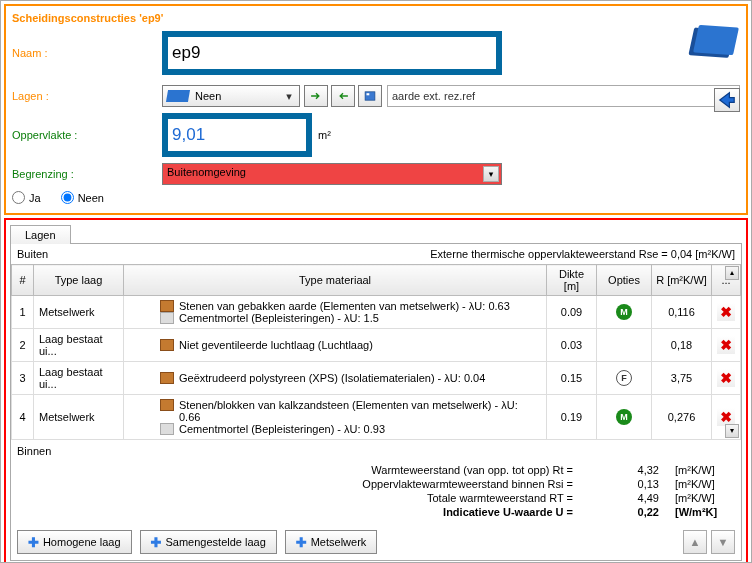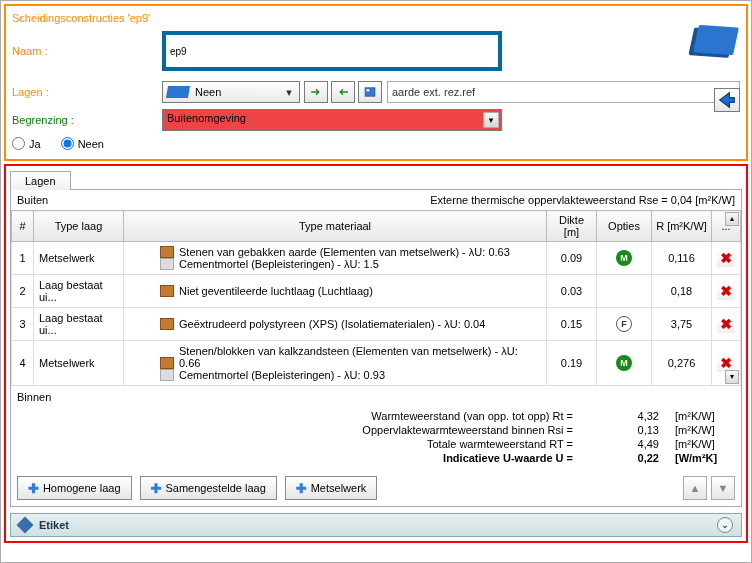--- a/index.html
+++ b/index.html
@@ -1,24 +1,24 @@
 <!DOCTYPE html>
 <html><head>
 <meta charset="utf-8">
 <style>
   * { box-sizing: border-box; margin: 0; padding: 0; }
   body { font-family: Tahoma, Arial, sans-serif; font-size: 11px; background: #fff; color: #000; }
   .app { width: 752px; height: 563px; border: 1px solid #aaa; overflow: hidden; position: relative; }
 
   .top-section { border: 2px solid #ff8c00; margin: 3px; padding: 6px; background: #fff; position: relative; }
-  .section-title { color: #ff8c00; font-weight: normal; font-size: 11px; padding-bottom: 4px; }
+  .section-title { color: #ff8c00; font-weight: bold; font-size: 11px; padding-bottom: 4px; }
   .form-row { display: flex; align-items: center; padding: 3px 0; }
   .form-label { width: 150px; color: #ff8c00; }
   .form-label-green { color: #0a7e0a; }
-  .form-input { border: 4px solid #0369a1; height: 22px; padding: 16px 4px; font-size: 10px; background: #fff; }
+  .form-input { border: 6px solid #0369a1; height: 22px; padding: 16px 4px; font-size: 17px; background: #fff; }
   
   .row-type { display:flex; align-items:center; margin-top:4px;}
   .type-combo { display:inline-flex; align-items:center; width:138px; height:22px; border:1px solid #7a7a7a; background:linear-gradient(#fff,#e8e8e8); padding:0 4px; margin-right:4px; position:relative;}
   .type-combo .blue-icon { width:22px; height:12px; background:#2b74d0; transform:skewX(-10deg); margin-right:6px;}
   .type-combo .dd { position:absolute; right:2px; width:16px; text-align:center; color:#333;}
   .icon-btn { width:24px; height:22px; border:1px solid #7a7a7a; background:linear-gradient(#fff,#e6e6e6); display:inline-flex; align-items:center; justify-content:center; margin-right:3px;}
   .icon-btn svg{width:14px;height:14px;}
   .ref-box{flex:1; height:22px; border:1px solid #aaa; display:flex; align-items:center; padding:0 4px; font-size:11px; color:#333; background:#fff; margin-left:2px;}
   
   .big3d{position:absolute; right:10px; top:20px; width:40px; height:28px; background:#2b74d0; transform:skewY(4deg) skewX(-12deg); border-radius:2px; box-shadow: -4px 3px 0 #1a4f99;}
@@ -35,21 +35,21 @@
   .tab{display:inline-block; border:1px solid #aaa; border-bottom:none; padding:3px 14px; background:linear-gradient(#fff,#f0f0f0); font-size:11px; position:relative; top:1px;}
   .lagen-panel{border:1px solid #aaa; background:#fff;}
 
   .buiten-row{display:flex; justify-content:space-between; padding:4px 6px; font-size:11px;}
   .buiten-row .right{color:#000;}
   
   table.layers{width:100%; border-collapse:collapse; font-size:11px;}
   table.layers th{background:linear-gradient(#fcfcfc,#e7e7e7); border:1px solid #bbb; padding:3px 4px; font-weight:normal; text-align:center;}
   table.layers td{border:1px solid #ddd; padding:4px 5px; text-align:center; vertical-align:middle;}
   table.layers td.left{text-align:left;}
-  .mat-line{display:flex;align-items:flex-end;gap:5px;padding-left:31px;}
+  .mat-line{display:flex;align-items:flex-start;gap:5px;padding-left:31px;}
   .mat-icon{width:14px;height:12px;background:#c47a30;display:inline-block;flex-shrink:0; border:1px solid #8a4e1a;}
   .mat-icon.grey{background:#ddd;border-color:#aaa;}
   .opt-badge{display:inline-flex;width:16px;height:16px;border-radius:50%;align-items:center;justify-content:center;color:#fff;font-size:9px;font-weight:bold;}
   .opt-m{background:#1a8a1a;}
   .opt-f{background:#fff;color:#333;border:1px solid #555;}
   .del-btn{width:18px;height:18px;display:inline-flex;align-items:center;justify-content:center;background:linear-gradient(#fff,#eee);}
   .del-btn span{color:#d00;font-weight:bold;font-size:14px;}
   
   .binnen-row{display:flex;justify-content:space-between;padding:5px 6px;font-size:11px; position:relative;}
   .summary{display:grid;grid-template-columns:auto auto auto;column-gap:16px;row-gap:2px;font-size:11px;text-align:right; padding:2px 6px 6px 6px;}
@@ -109,20 +109,25 @@
         </div>
       <div class="icon-btn">
           <svg viewBox="0 0 20 20">
             <rect x="3" y="4" width="14" height="12" fill="#3a78d0" stroke="#1a4a8a"></rect>
             <rect x="5" y="6" width="4" height="3" fill="#fff"></rect>
           </svg>
         </div>
       <div class="ref-box">aarde ext. rez.ref</div>
     </div>
 
+    <div class="form-row">
+      <div class="form-label form-label-green">Oppervlakte :</div>
+      <input class="form-input" style="width: 150px; color: rgb(30, 106, 212);" value="9,01">
+      <span style="margin-left:6px">m²</span>
+    </div>
 
     <div class="form-row">
       <div class="form-label form-label-green">Begrenzing  :</div>
       <div class="wide-combo">
         <span>Buitenomgeving</span>
         <span class="dd">▾</span>
       </div>
     </div>
 
     <div class="form-row">

